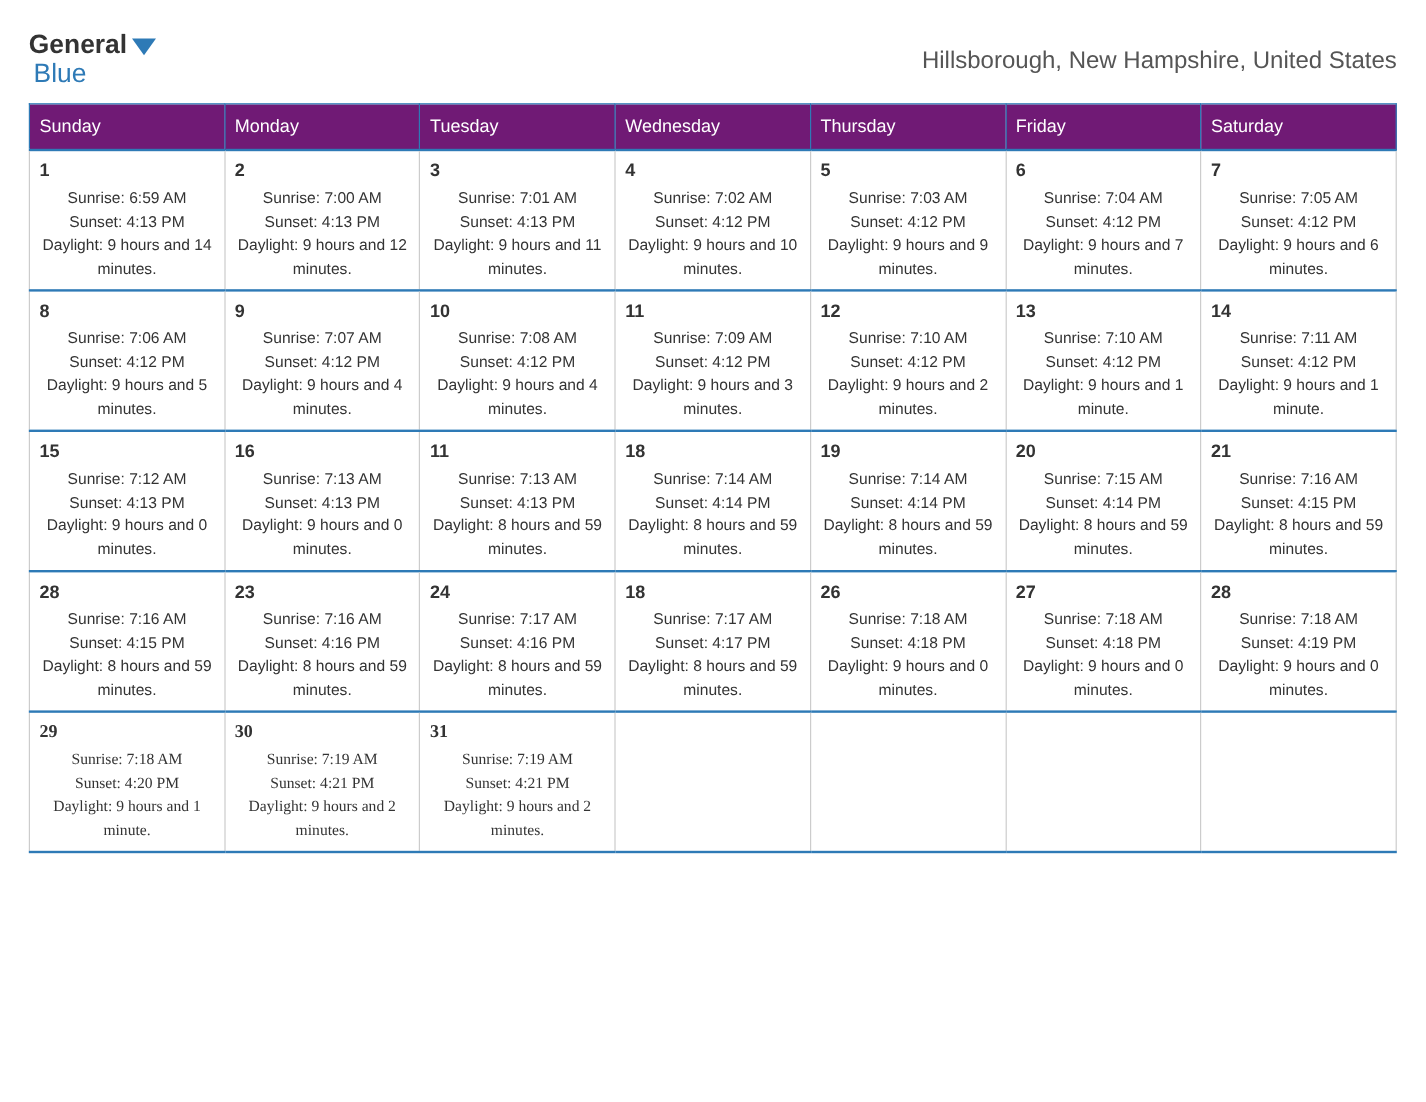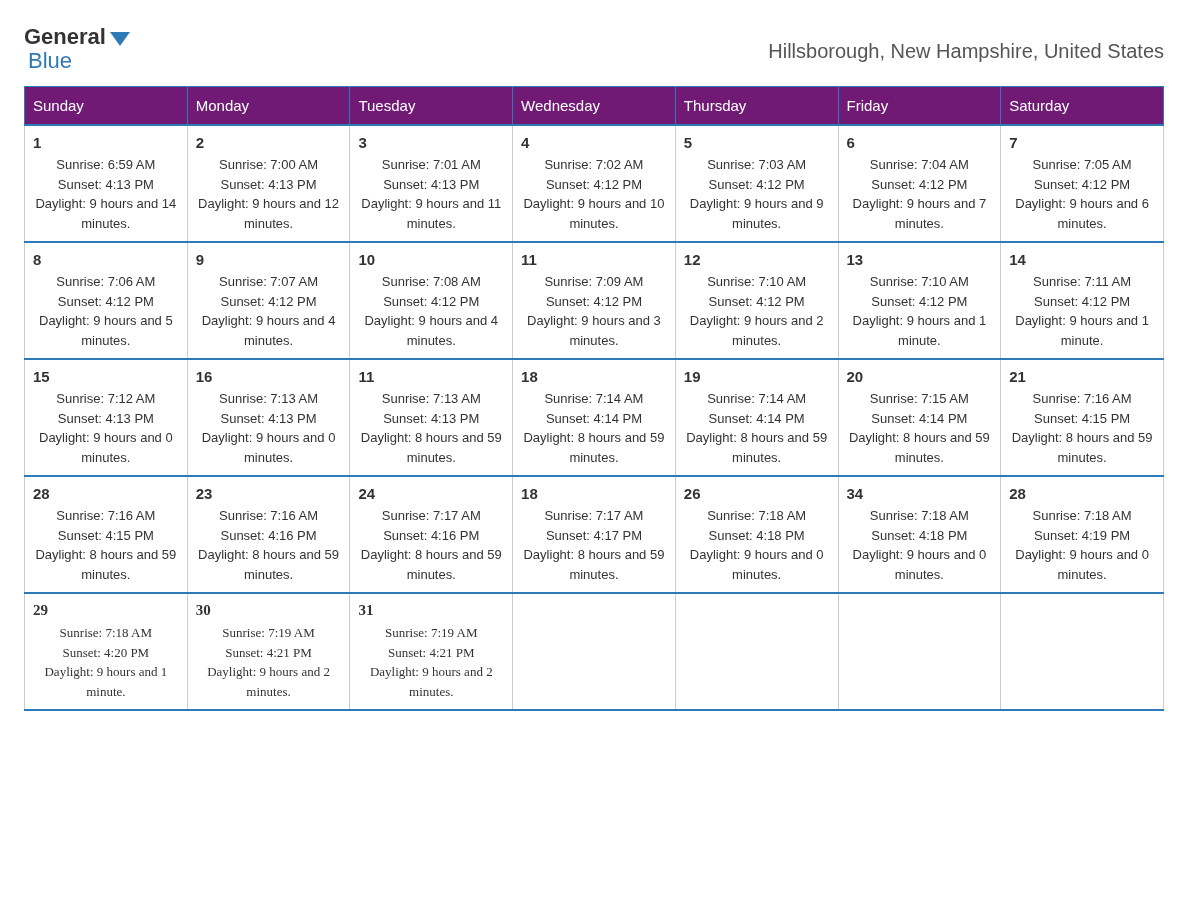--- a/index.html
+++ b/index.html
@@ -244,21 +244,21 @@
         </td>
         <td>
           <span class="day-num">18</span>
           <div class="day-info">Sunrise: 7:17 AM<br>Sunset: 4:17 PM<br>Daylight: 8 hours and 59 minutes.</div>
         </td>
         <td>
           <span class="day-num">26</span>
           <div class="day-info">Sunrise: 7:18 AM<br>Sunset: 4:18 PM<br>Daylight: 9 hours and 0 minutes.</div>
         </td>
         <td>
-          <span class="day-num">34</span>
+          <span class="day-num">27</span>
           <div class="day-info">Sunrise: 7:18 AM<br>Sunset: 4:18 PM<br>Daylight: 9 hours and 0 minutes.</div>
         </td>
         <td>
           <span class="day-num">28</span>
           <div class="day-info">Sunrise: 7:18 AM<br>Sunset: 4:19 PM<br>Daylight: 9 hours and 0 minutes.</div>
         </td>
       </tr>
       <tr class="week-row">
         <td>
           <span class="day-num">29</span>

